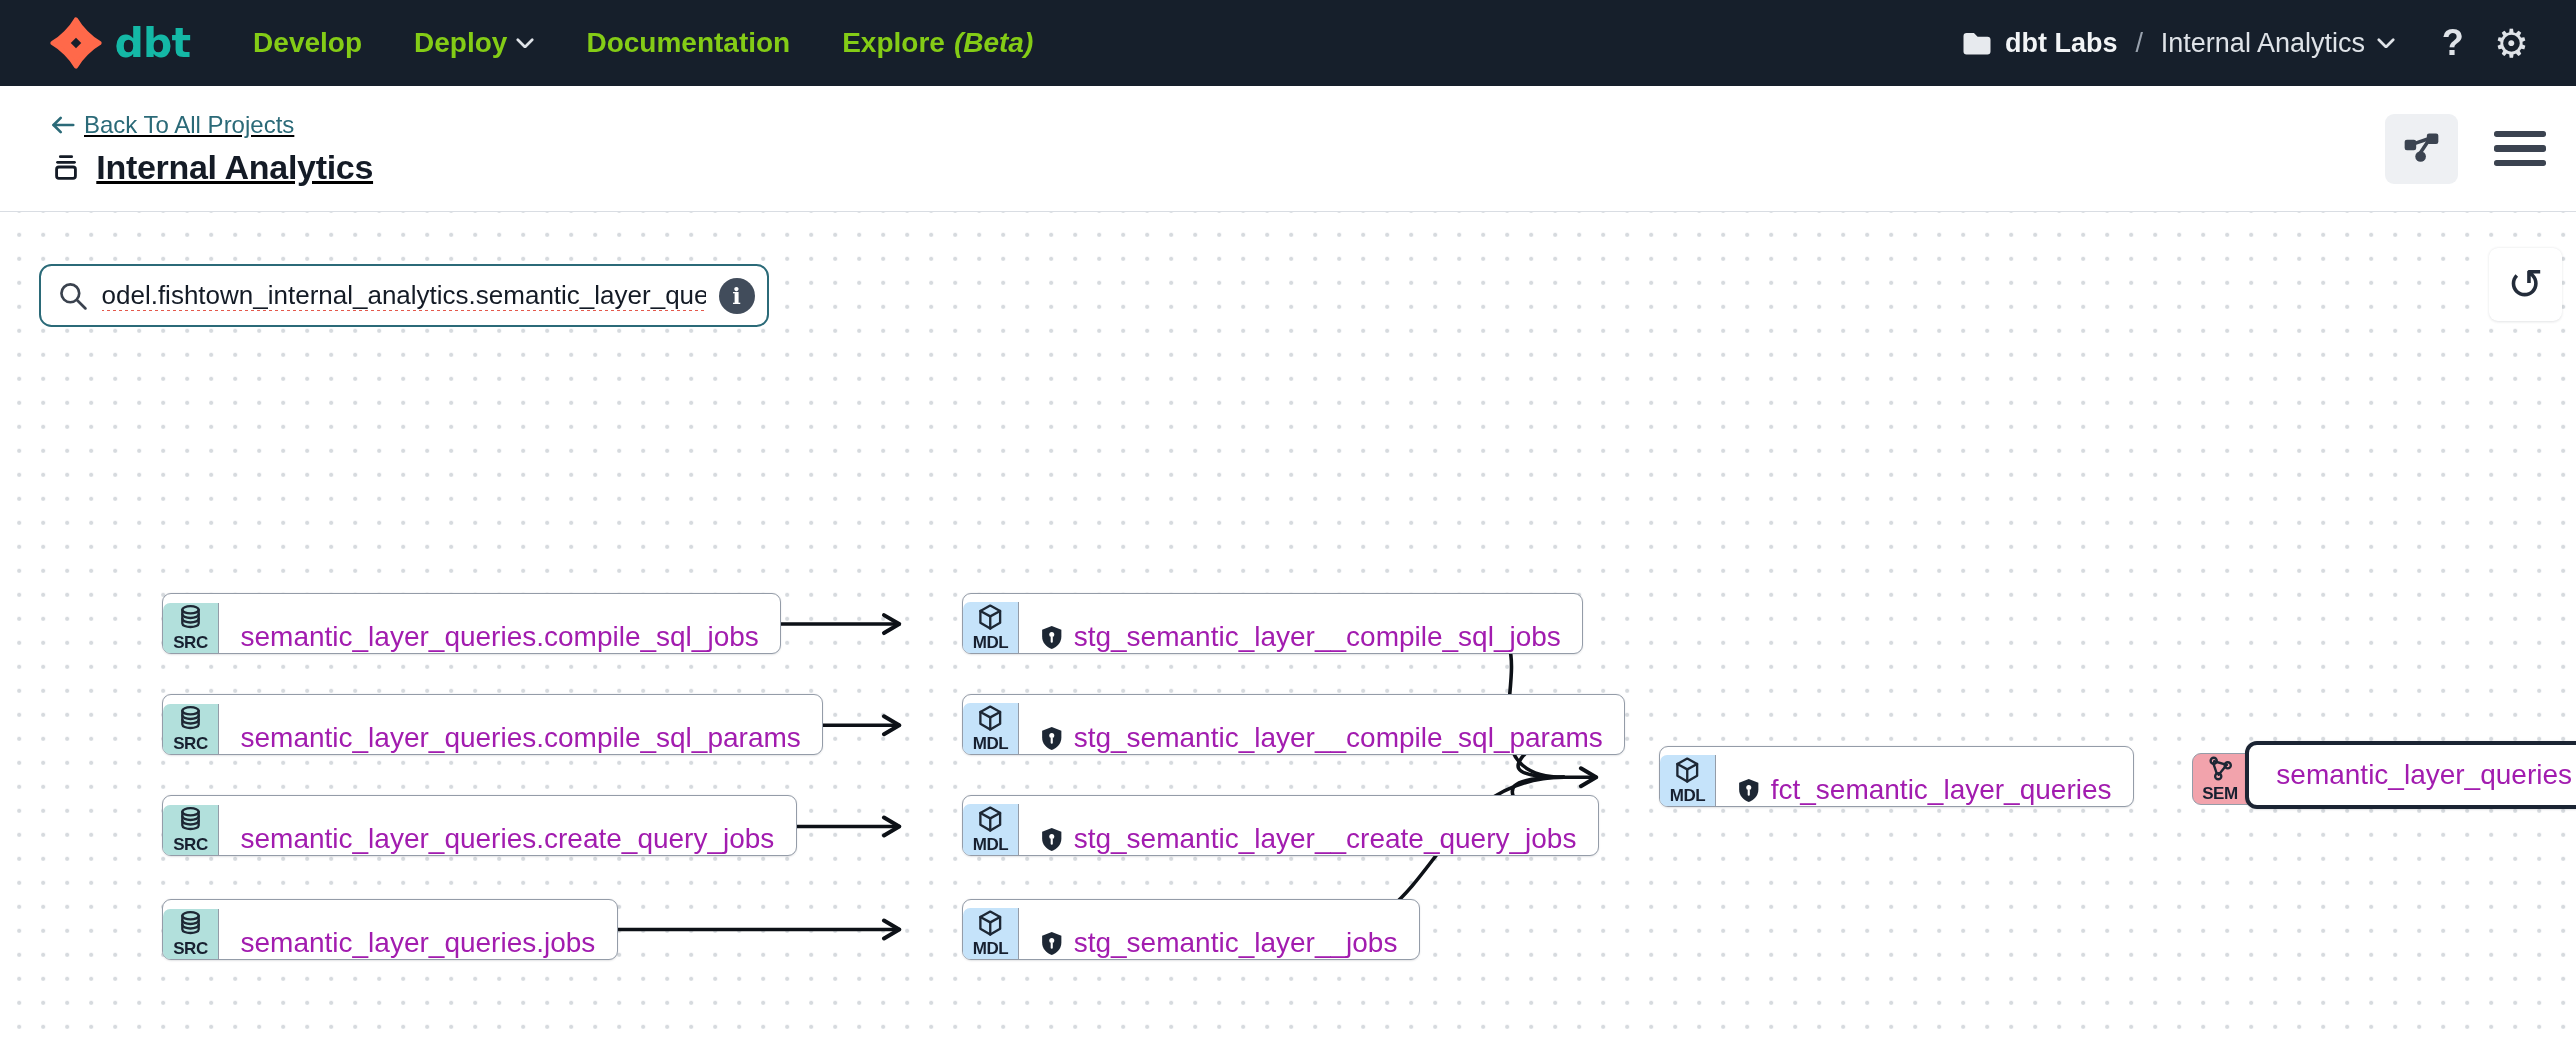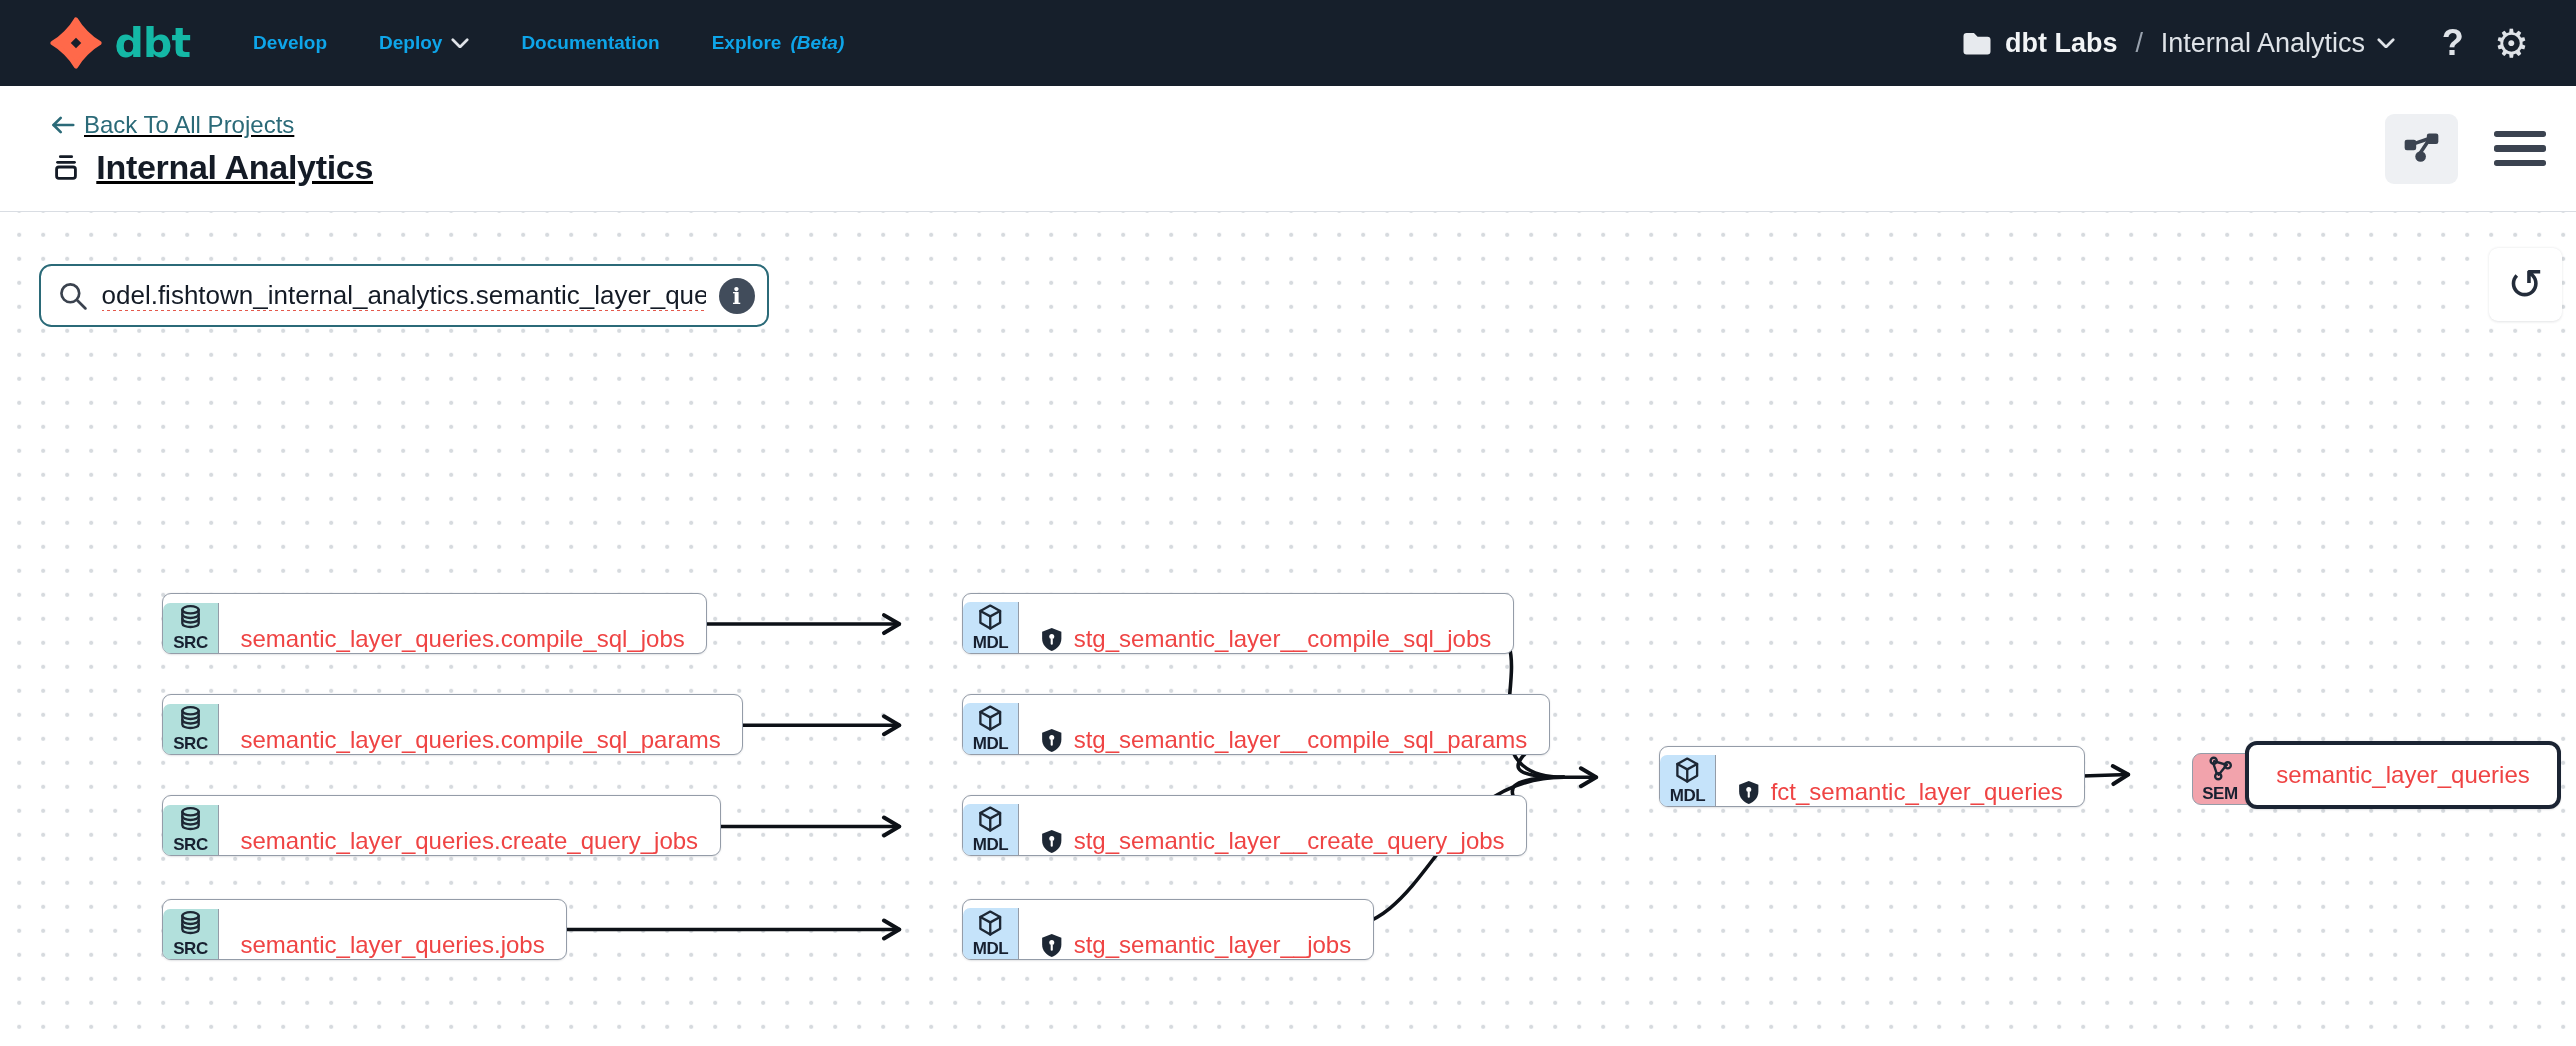--- a/index.html
+++ b/index.html
@@ -6,21 +6,21 @@
   html,body { width:2576px; height:1047px; overflow:hidden; background:#fff;
               font-family:"Liberation Sans", sans-serif; }
 
   
   .topnav { height:86px; background:#161f2b; display:flex; align-items:center;
             padding:0 47px 0 50px; color:#dfe3e8; }
   .logo { display:flex; align-items:center; gap:12.5px; margin-right:63px; cursor:pointer; }
   .logo-word { font-size:41px; font-weight:700; color:#14b8a6; letter-spacing:-0.9px;
                font-family:"DejaVu Sans","Liberation Sans",sans-serif; }
   .nav-items { display:flex; align-items:center; gap:52px; }
-  .nav-item { font-size:19px; font-weight:600; color:#0ea5e9; cursor:pointer;
+  .nav-item { font-size:28px; font-weight:600; color:#84cc16; cursor:pointer;
               display:inline-flex; align-items:center; gap:9px; white-space:nowrap; }
   .nav-item .beta { font-style:italic; font-weight:600; }
   .nav-right { margin-left:auto; display:flex; align-items:center; gap:14.3px; }
   .org-crumb { display:flex; align-items:center; gap:12.5px; cursor:pointer;justify-content:flex-end; }
   .org-name { font-size:27px; font-weight:700; color:#f2f4f6; }
   .crumb-sep { font-size:27px; color:#98a1ad; margin:0 5.4px; }
   .project-name { font-size:27px; font-weight:400; color:#dfe3e8; }
   .help-glyph { font-size:36px; font-weight:700; color:#dfe3e8; margin-left:32px; cursor:pointer; }
   .gear-glyph { font-size:39px; color:#dfe3e8; cursor:pointer; margin-left:16px;
                 font-family:"DejaVu Sans",sans-serif; line-height:1; }
@@ -62,21 +62,21 @@
 
   
   .node { position:absolute; height:61px; display:flex; align-items:flex-end; background:#fff;
           border:1.8px solid #949ca8; border-radius:9px; box-shadow:0 0.9px 1.8px rgba(16,24,40,.12);
           cursor:pointer; z-index:3;margin-left:47px; }
   .badge { width:56px; display:flex; flex-direction:column; align-items:center;
            justify-content:center; gap:0.9px; border-right:1.8px solid #949ca8;
            border-radius:7.2px 0 0 7.2px; }
   .badge-label { font-size:17px; font-weight:600; color:#172030; letter-spacing:-0.4px; }
   .node-body { display:flex; align-items:center; gap:11.7px; padding:0 21.5px; white-space:nowrap; }
-  .node-label { font-size:24px; color:#ef4444; }
+  .node-label { font-size:28px; color:#a21caf; }
   .kind-src .badge { background:#b2e0dc; }
   .kind-mdl .badge { background:#c5e3fa; }
   .kind-sem { border:none; box-shadow:none; background:transparent; }
   .kind-sem .badge { background:#f2a3ac; border:1.8px solid #949ca8; border-radius:9px 0 0 9px; }
   .kind-sem .node-body { background:#fff; border:4.5px solid #1b2433; border-radius:12px;
                          margin-left:-2.7px; height:68px; align-self:center; z-index:1;
                          padding:0 27px; box-shadow:0 0.9px 1.8px rgba(16,24,40,.12); }
 
   
   .pos-src1 { left:115px;  top:381px; }

